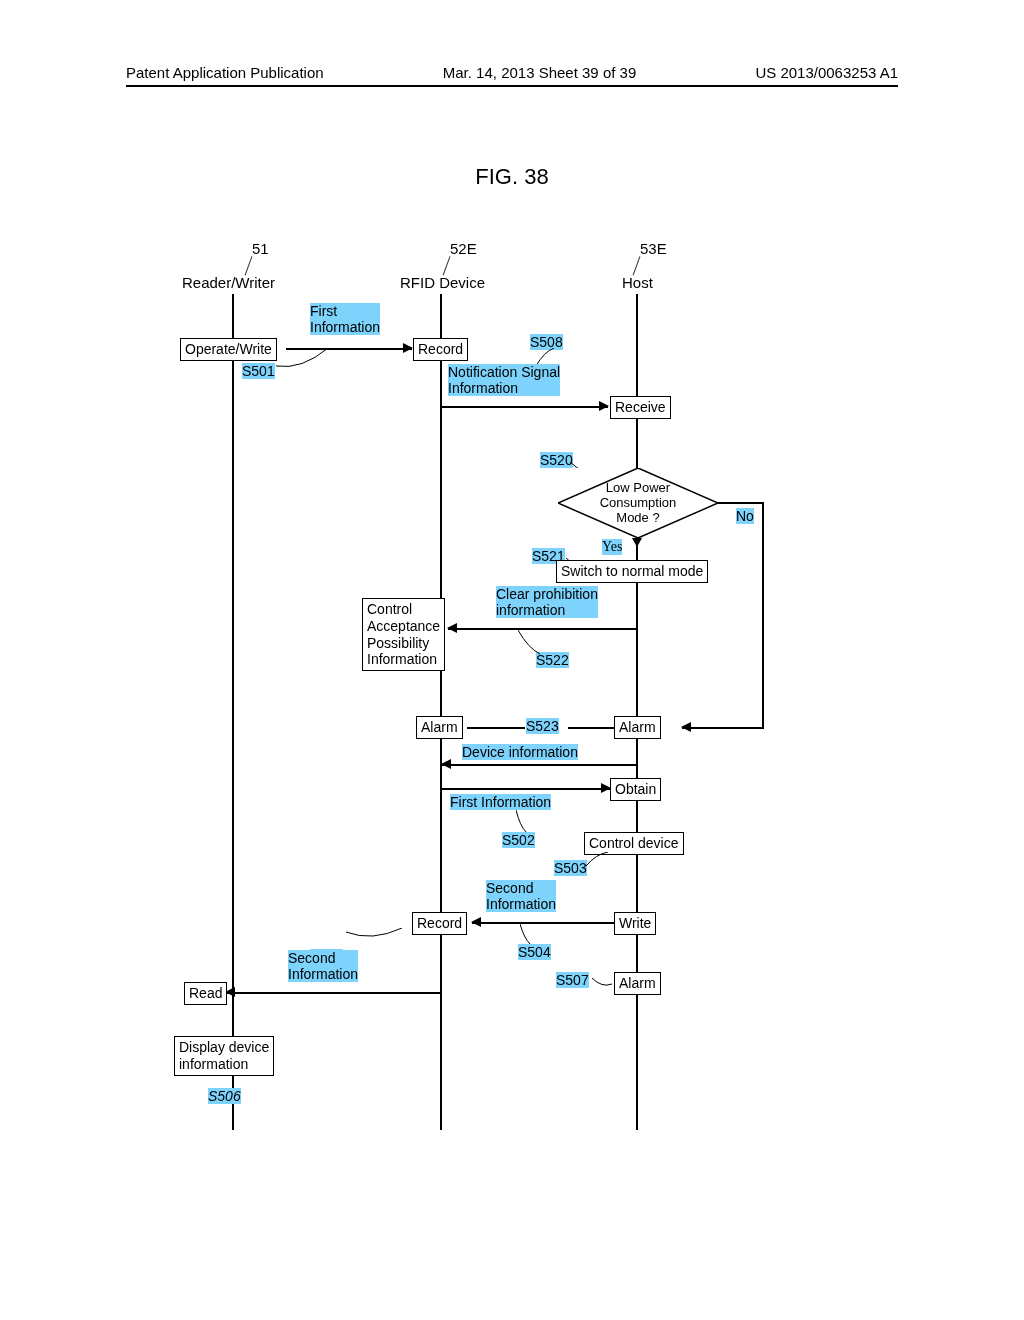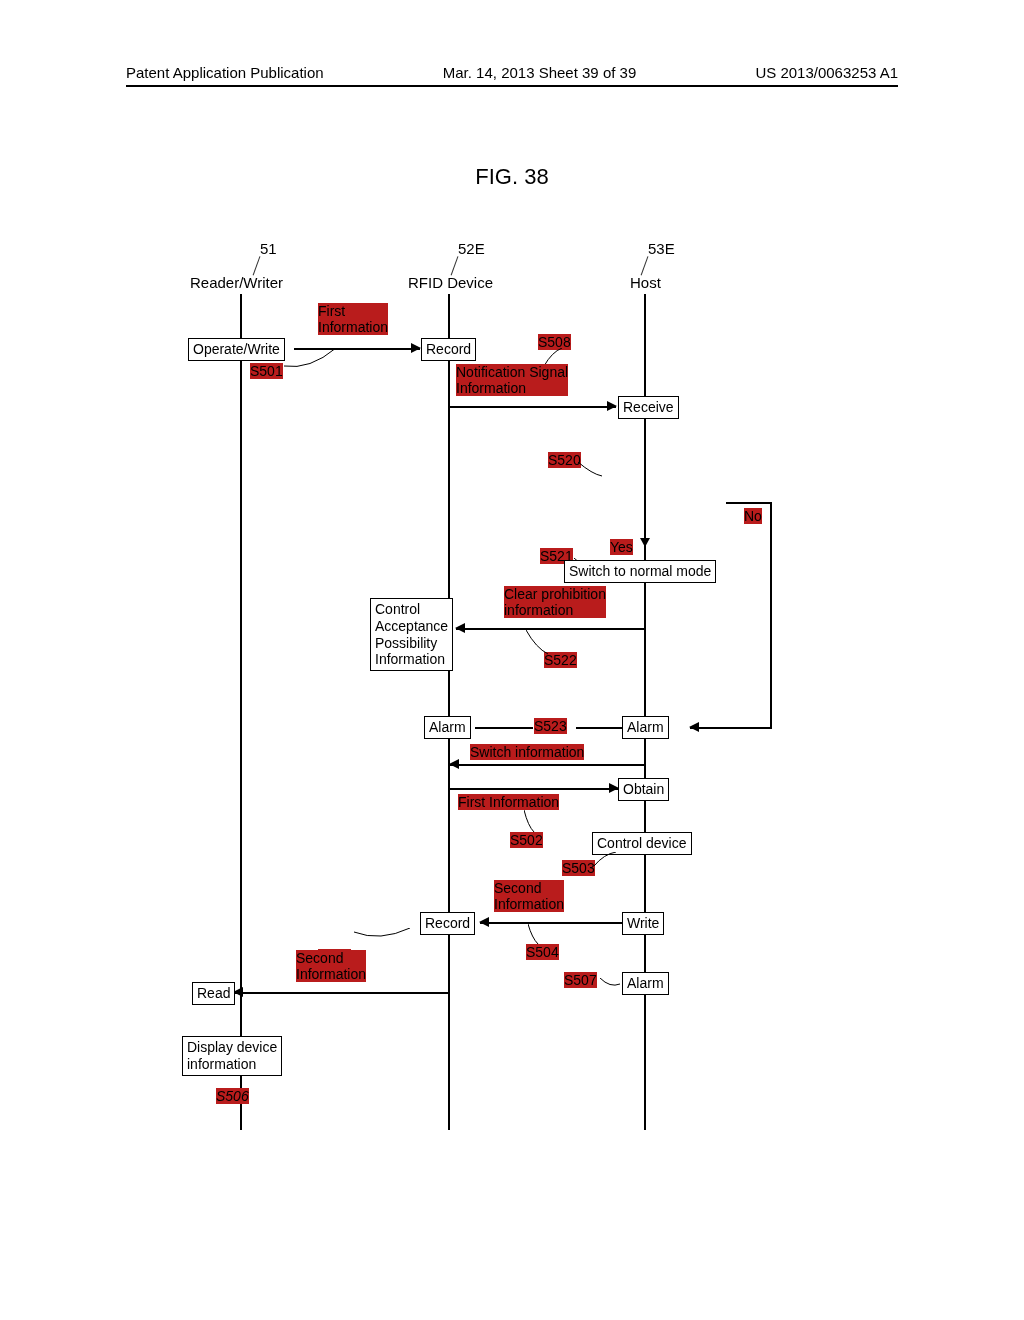--- a/index.html
+++ b/index.html
@@ -34,21 +34,21 @@
     position: absolute;
     top: 164px;
     left: 0;
     right: 0;
     text-align: center;
     font-size: 22px;
   }
   .diagram {
     position: absolute;
     top: 240px;
-    left: 8px;
+    left: 0;
     width: 880px;
     height: 900px;
   }
   .lane-number {
     position: absolute;
     font-size: 15px;
   }
   .lane-header {
     position: absolute;
     font-size: 15px;
@@ -70,21 +70,21 @@
     padding: 2px 4px;
     background: white;
     font-size: 14px;
     white-space: nowrap;
     line-height: 1.2;
   }
   .label {
     position: absolute;
     font-size: 14px;
     line-height: 1.15;
-    background: #b91c1c;
+    background: #7dd3fc;
   }
   .arrow-line {
     position: absolute;
     height: 1.5px;
     background: #000;
   }
   .arrow-right::after {
     content: "";
     position: absolute;
     right: -1px;
@@ -171,27 +171,35 @@
     </svg>
   <div class="label" style="left:448px; top:124px; white-space:pre;">Notification Signal
 Information</div>
   <div class="arrow-line arrow-right" style="left:442px; top:166px; width:166px;"></div>
   <div class="box" style="left:610px; top:156px;">Receive</div>
 
   <div class="label" style="left:540px; top:212px;">S520</div>
   <svg class="curve" style="left:570px; top:222px;" width="28" height="18">
       <path d="M0 0 Q14 12 24 14" stroke="#000" fill="none" stroke-width="1"></path>
     </svg>
+  <div class="diamond" style="left:558px; top:228px; width:160px; height:70px;">
+    <svg width="160" height="70">
+        <polygon points="80,0 160,35 80,70 0,35" fill="white" stroke="#000" stroke-width="1.5"></polygon>
+      </svg>
+    <div class="diamond-text" style="white-space:pre;">Low Power
+Consumption
+Mode ?</div>
+  </div>
 
   <div class="arrow-line" style="left:718px; top:262px; width:46px;"></div>
   <div style="position:absolute; left:762px; top:262px; width:2px; height:226px; background:#000;"></div>
   <div class="arrow-line arrow-left" style="left:682px; top:487px; width:82px;"></div>
   <div class="label" style="left:736px; top:268px;">No</div>
 
-  <div class="label" style="left:602px; top:299px;">Yes</div>
+  <div class="label" style="left:602px; top:299px;font-family:Liberation Serif, serif;">Yes</div>
   <div style="position:absolute; left:637px; top:298px; width:0; height:0; border-left:5px solid transparent; border-right:5px solid transparent; border-top:9px solid #000; transform:translateX(-5px);"></div>
 
   <div class="label" style="left:532px; top:308px;">S521</div>
   <svg class="curve" style="left:566px; top:318px;" width="24" height="12">
       <path d="M0 0 Q10 10 20 8" stroke="#000" fill="none" stroke-width="1"></path>
     </svg>
   <div class="box" style="left:556px; top:320px;">Switch to normal mode</div>
 
   <div class="box" style="left:362px; top:358px; white-space:pre; line-height:1.2;">Control
 Acceptance
@@ -205,21 +213,21 @@
   <svg class="curve" style="left:518px; top:390px;" width="26" height="26">
       <path d="M0 0 Q10 18 22 24" stroke="#000" fill="none" stroke-width="1"></path>
     </svg>
 
   <div class="box" style="left:416px; top:476px;">Alarm</div>
   <div class="arrow-line" style="left:467px; top:487px; width:58px;"></div>
   <div class="label" style="left:526px; top:478px;">S523</div>
   <div class="arrow-line" style="left:568px; top:487px; width:46px;"></div>
   <div class="box" style="left:614px; top:476px;">Alarm</div>
 
-  <div class="label" style="left:462px; top:504px;">Switch information</div>
+  <div class="label" style="left:462px; top:504px;">Device information</div>
   <div class="arrow-line arrow-left" style="left:442px; top:524px; width:194px;"></div>
 
   <div class="arrow-line arrow-right" style="left:442px; top:548px; width:168px;"></div>
   <div class="box" style="left:610px; top:538px;">Obtain</div>
   <div class="label" style="left:450px; top:554px;">First Information</div>
   <div class="label" style="left:502px; top:592px;">S502</div>
   <svg class="curve" style="left:516px; top:570px;" width="16" height="24">
       <path d="M0 0 Q4 16 10 22" stroke="#000" fill="none" stroke-width="1"></path>
     </svg>
 

